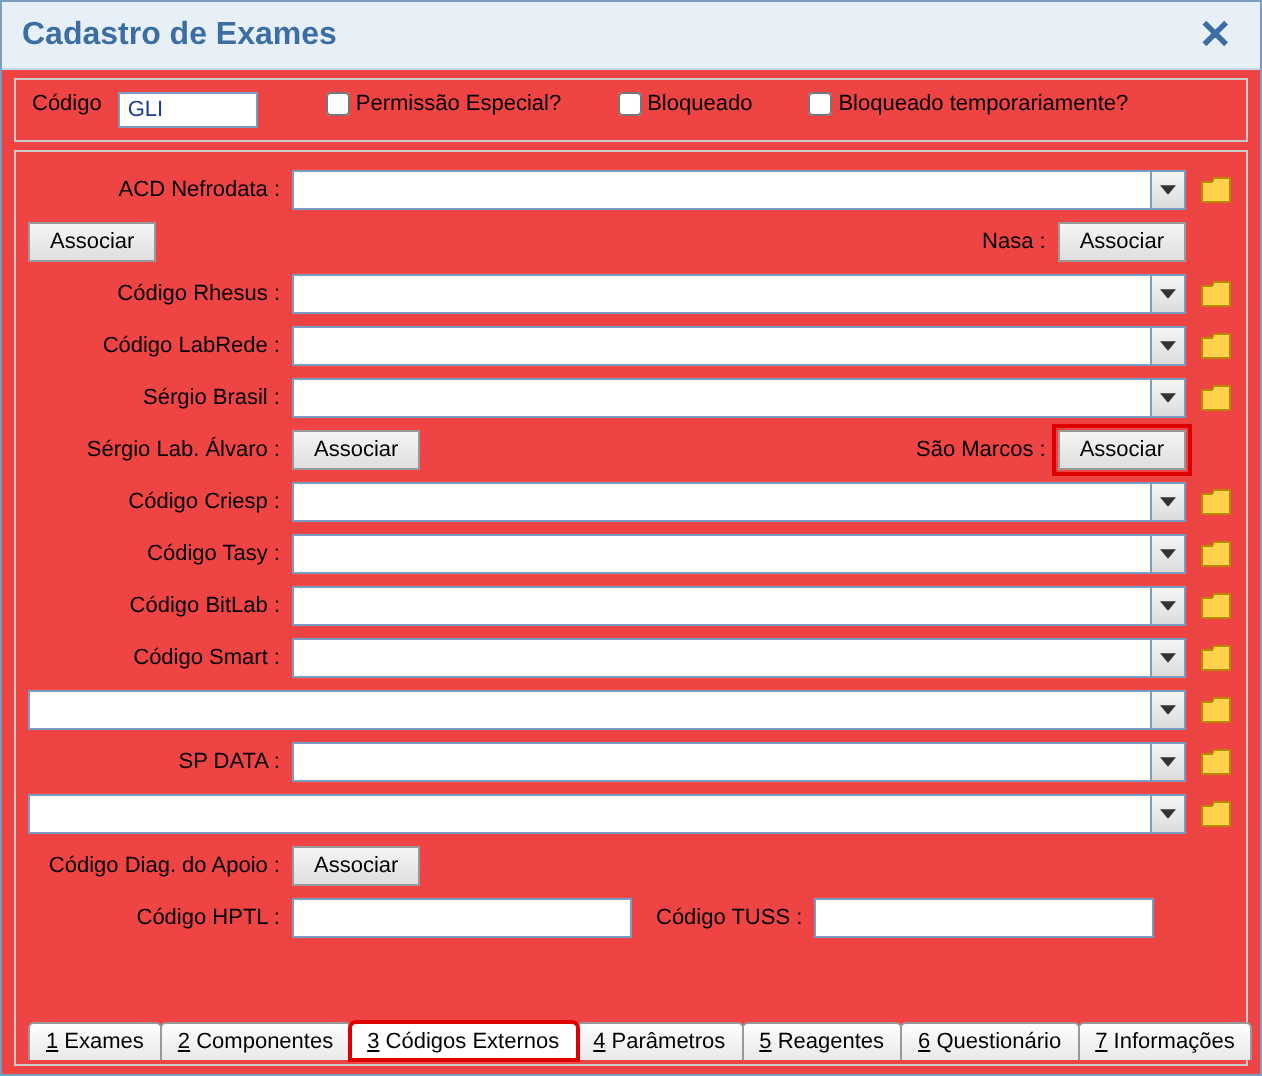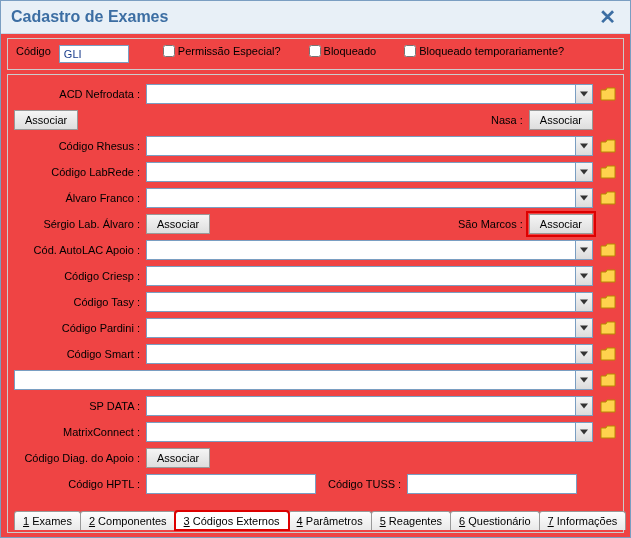--- a/index.html
+++ b/index.html
@@ -267,21 +267,21 @@
               </div>
           </div>
           <span class="folder-icon">
               <svg viewBox="0 0 16 14">
                 <path d="M1 3 L6 3 L7 1 L15 1 L15 13 L1 13 Z" fill="#ffd24d" stroke="#b88700"></path>
               </svg>
             </span>
         </div>
 
         <div class="row">
-          <span class="rlabel">Álvaro Franco :</span>
+          <span class="rlabel">Sérgio Brasil :</span>
           <div class="combo">
             <input class="combo-input" style="">
             <div class="combo-btn">
                 <svg viewBox="0 0 10 6">
                   <path d="M0 0 L5 6 L10 0 Z" fill="#333"></path>
                 </svg>
               </div>
           </div>
           <span class="folder-icon">
               <svg viewBox="0 0 16 14">
@@ -292,36 +292,20 @@
 
         <div class="row">
           <span class="rlabel">Sérgio Lab. Álvaro :</span>
           <button class="btn">Associar</button>
           <div style="flex:1"></div>
           <span class="inline-lbl">São Marcos :</span>
           <button class="btn red-outline">Associar</button>
           <span class="spacer-folder"></span>
         </div>
 
-        <div class="row">
-          <span class="rlabel">Cód. AutoLAC Apoio :</span>
-          <div class="combo">
-            <input class="combo-input" style="">
-            <div class="combo-btn">
-                <svg viewBox="0 0 10 6">
-                  <path d="M0 0 L5 6 L10 0 Z" fill="#333"></path>
-                </svg>
-              </div>
-          </div>
-          <span class="folder-icon">
-              <svg viewBox="0 0 16 14">
-                <path d="M1 3 L6 3 L7 1 L15 1 L15 13 L1 13 Z" fill="#ffd24d" stroke="#b88700"></path>
-              </svg>
-            </span>
-        </div>
 
         <div class="row">
           <span class="rlabel">Código Criesp :</span>
           <div class="combo">
             <input class="combo-input" style="">
             <div class="combo-btn">
                 <svg viewBox="0 0 10 6">
                   <path d="M0 0 L5 6 L10 0 Z" fill="#333"></path>
                 </svg>
               </div>
@@ -345,21 +329,21 @@
           </div>
           <span class="folder-icon">
               <svg viewBox="0 0 16 14">
                 <path d="M1 3 L6 3 L7 1 L15 1 L15 13 L1 13 Z" fill="#ffd24d" stroke="#b88700"></path>
               </svg>
             </span>
         </div>
 
 
         <div class="row">
-          <span class="rlabel">Código Pardini :</span>
+          <span class="rlabel">Código BitLab :</span>
           <div class="combo">
             <input class="combo-input" style="">
             <div class="combo-btn">
                 <svg viewBox="0 0 10 6">
                   <path d="M0 0 L5 6 L10 0 Z" fill="#333"></path>
                 </svg>
               </div>
           </div>
           <span class="folder-icon">
               <svg viewBox="0 0 16 14">
@@ -412,21 +396,20 @@
               </div>
           </div>
           <span class="folder-icon">
               <svg viewBox="0 0 16 14">
                 <path d="M1 3 L6 3 L7 1 L15 1 L15 13 L1 13 Z" fill="#ffd24d" stroke="#b88700"></path>
               </svg>
             </span>
         </div>
 
         <div class="row">
-          <span class="rlabel">MatrixConnect :</span>
           <div class="combo">
             <input class="combo-input" style="">
             <div class="combo-btn">
                 <svg viewBox="0 0 10 6">
                   <path d="M0 0 L5 6 L10 0 Z" fill="#333"></path>
                 </svg>
               </div>
           </div>
           <span class="folder-icon">
               <svg viewBox="0 0 16 14">

